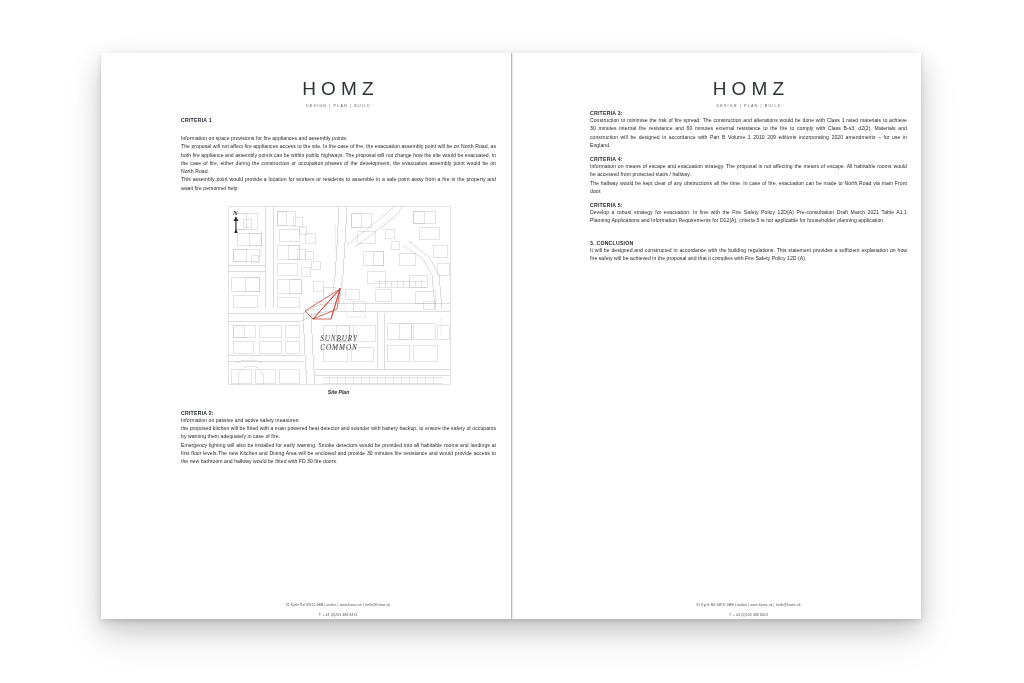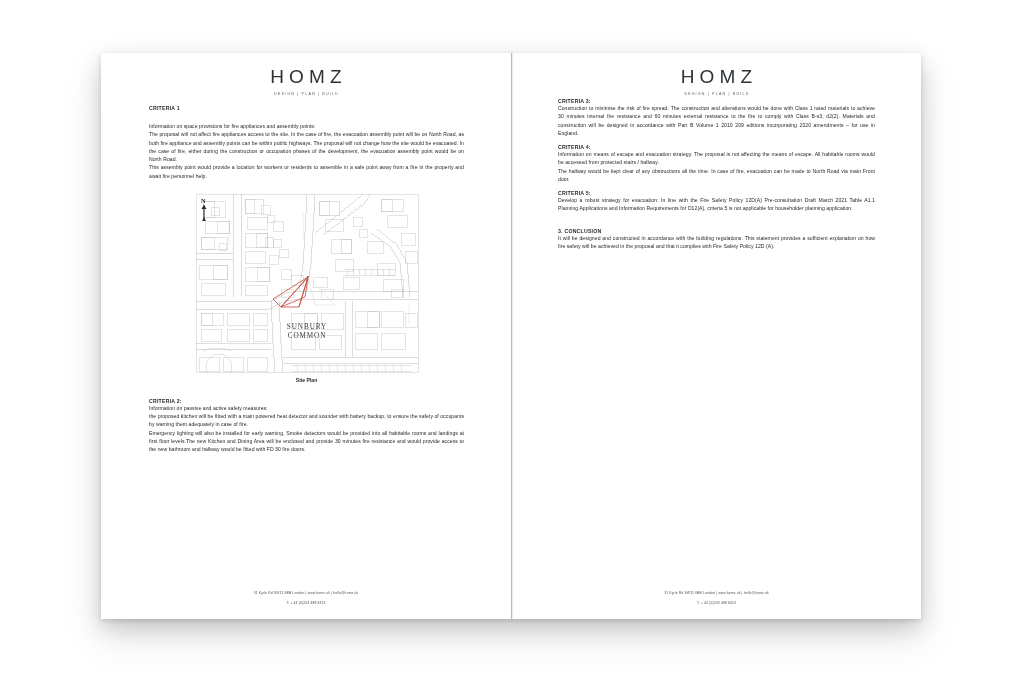--- a/index.html
+++ b/index.html
@@ -47,24 +47,25 @@
   .spine::after{
     content:"";
     position:absolute;
     left:1px; top:0;
     width:2px; height:566px;
     background:linear-gradient(to right, rgba(0,0,0,.10), rgba(0,0,0,0));
   }
 
   .page {
     position: absolute;
-    top: 0;
+    top: 12px;
     width: 410px;
     height: 566px;
     box-sizing: border-box;
+    margin-left: 32px;
   }
   .page-left  { left: 0; }
   .page-right { left: 411px; width: 409px; }
 
   
   .logo-block {
     text-align: center;
     padding-top: 14px;
   }
   .logo-word {
@@ -109,20 +110,21 @@
     line-height: 8.25px;
     color: #23272c;
     letter-spacing: .05px;
   }
   p.para.just { text-align: justify; }
 
   
   .siteplan-wrap {
     margin: 13px auto 0;
     width: 224px;
+    font-style: italic;
   }
   .siteplan {
     position: relative;
     width: 224px;
     height: 180px;
     background: #ffffff;
     overflow: hidden;
   }
   .siteplan svg { display: block; }
   .plan-caption {

